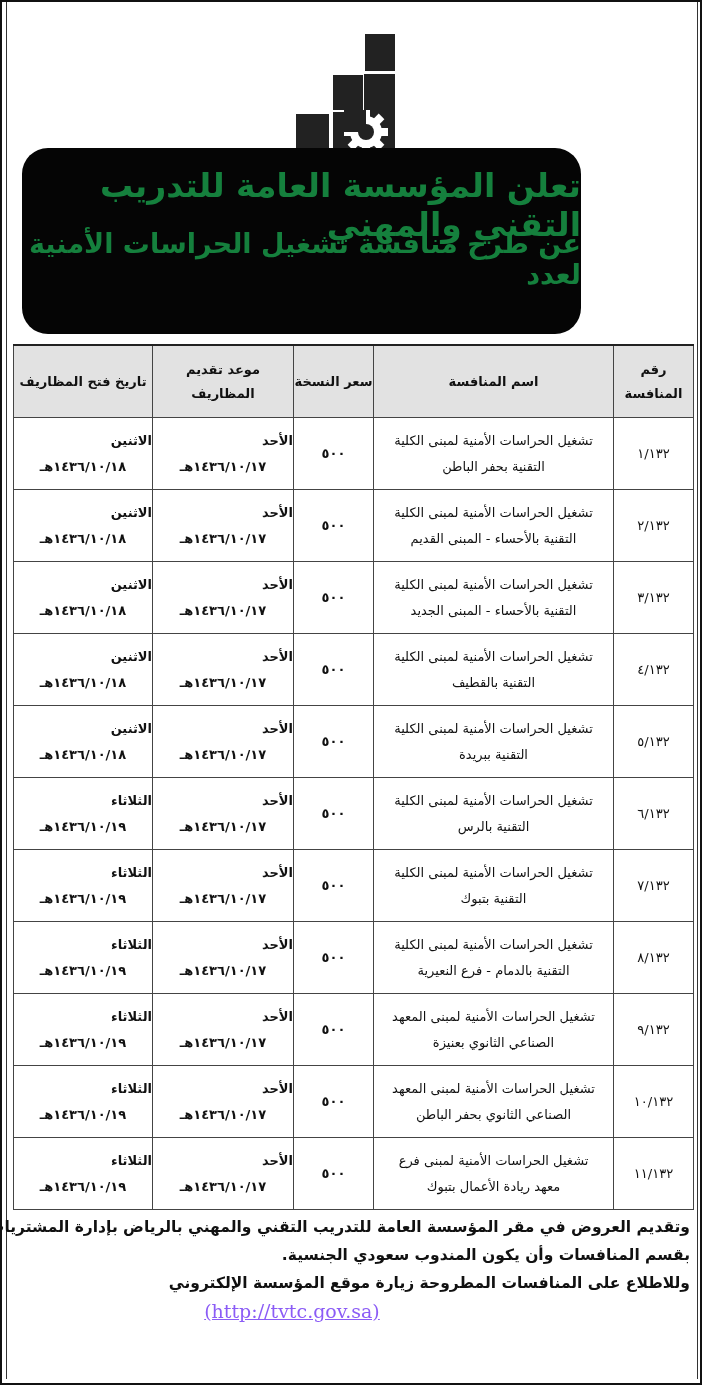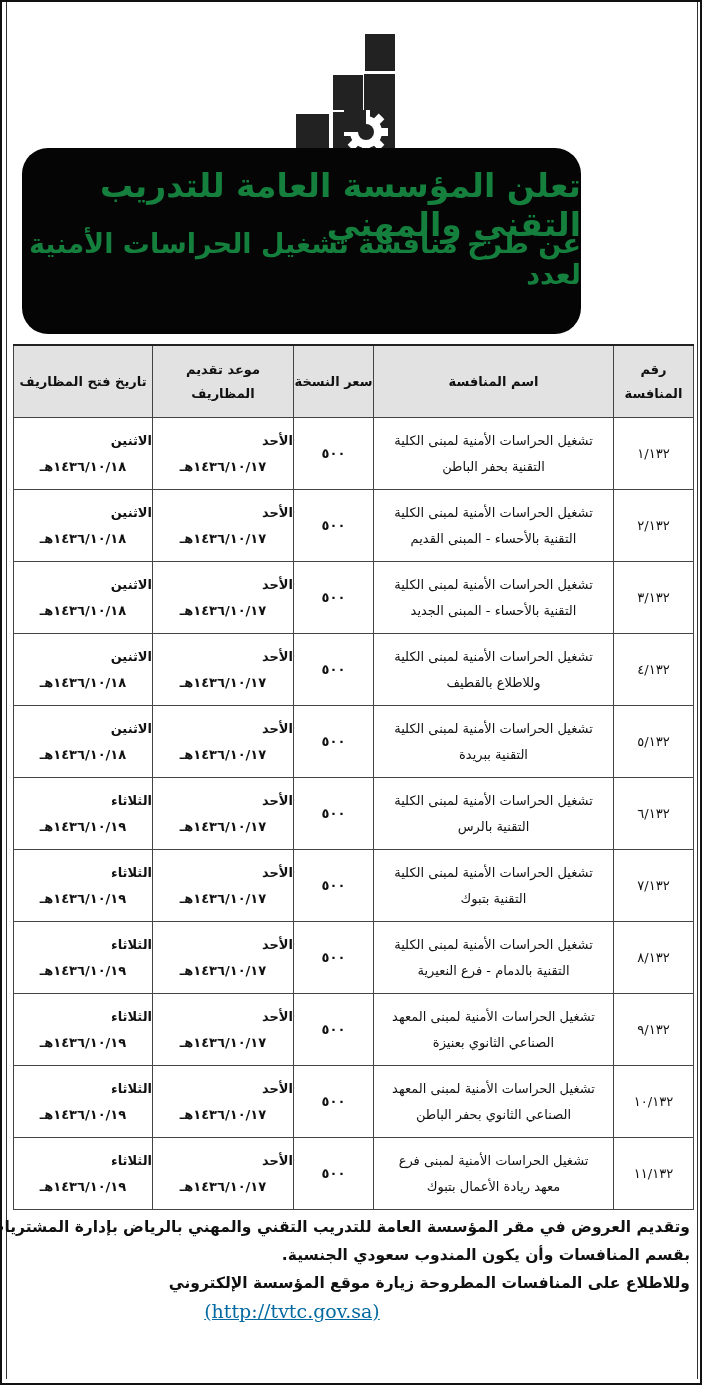--- a/index.html
+++ b/index.html
@@ -38,21 +38,21 @@
   td.date { font-weight: bold; font-size: 14px; line-height: 28px; }
   td.date .day { display: block; text-align: right; }
   td.date .val { display: block; }
   
   .footer { position: absolute; left: 14px; right: 12px; top: 1213px; direction: rtl; text-align: right;
             font-size: 15.5px; font-weight: bold; line-height: 28px; }
   .footer .line { display: block; white-space: nowrap; }
   .footer .url1 { font-family: "DejaVu Serif", serif; font-weight: normal; font-size: 16px; }
   .footer .url2 { display: block; text-align: center; padding-right: 120px; direction: ltr;
                   font-family: "DejaVu Serif", serif; font-weight: normal; font-size: 19px; }
-  .footer .url2 a { color: #0369a1; text-decoration: underline; }
+  .footer .url2 a { color: #8b5cf6; text-decoration: underline; }
 </style>
 </head>
 <body>
 
 <div class="frame">
   <div class="frame-inner"></div>
 </div>
 
 <div class="logo">
   <div class="sq s1"></div>
@@ -148,21 +148,21 @@
         </td>
         <td class="date">
           <span class="day">الاثنين</span>
           <span class="val">١٤٣٦/١٠/١٨هـ</span>
         </td>
       </tr>
       <tr>
         <td class="num">٤/١٣٢</td>
         <td class="name">
           <div>تشغيل الحراسات الأمنية لمبنى الكلية</div>
-          <div>وللاطلاع بالقطيف</div>
+          <div>التقنية بالقطيف</div>
         </td>
         <td class="price">٥٠٠</td>
         <td class="date">
           <span class="day">الأحد</span>
           <span class="val">١٤٣٦/١٠/١٧هـ</span>
         </td>
         <td class="date">
           <span class="day">الاثنين</span>
           <span class="val">١٤٣٦/١٠/١٨هـ</span>
         </td>

